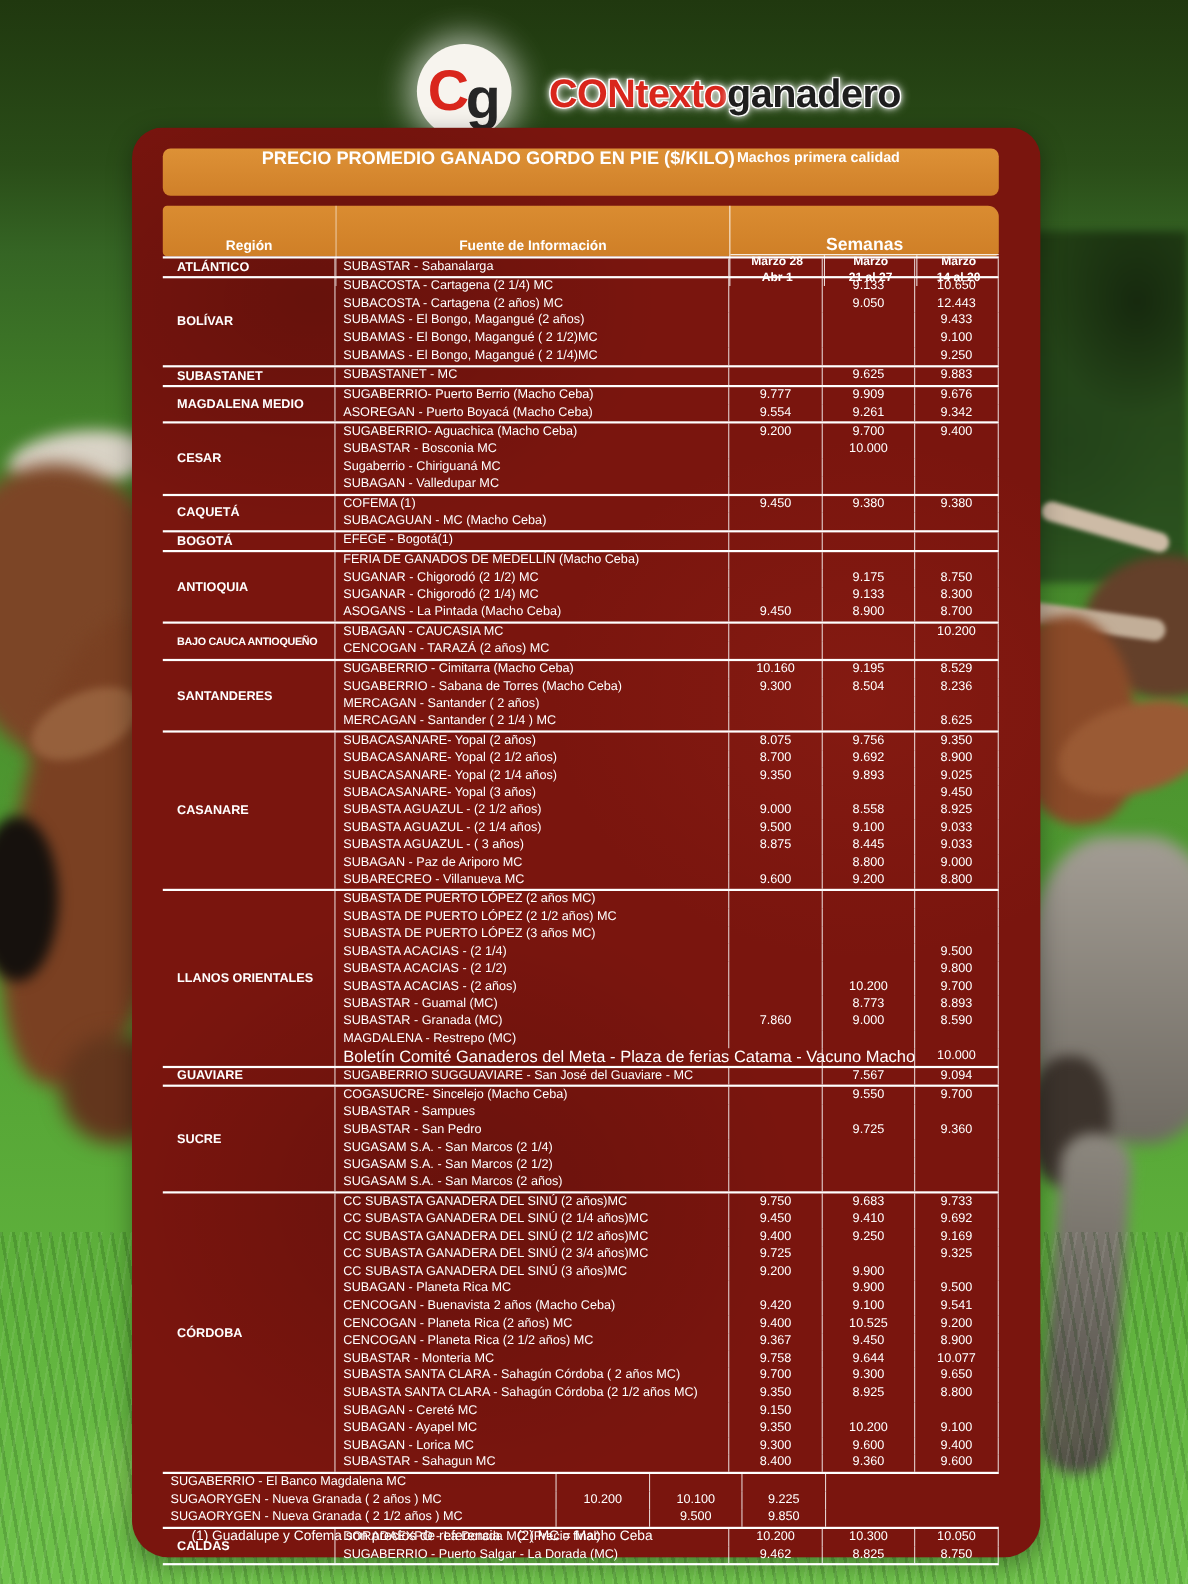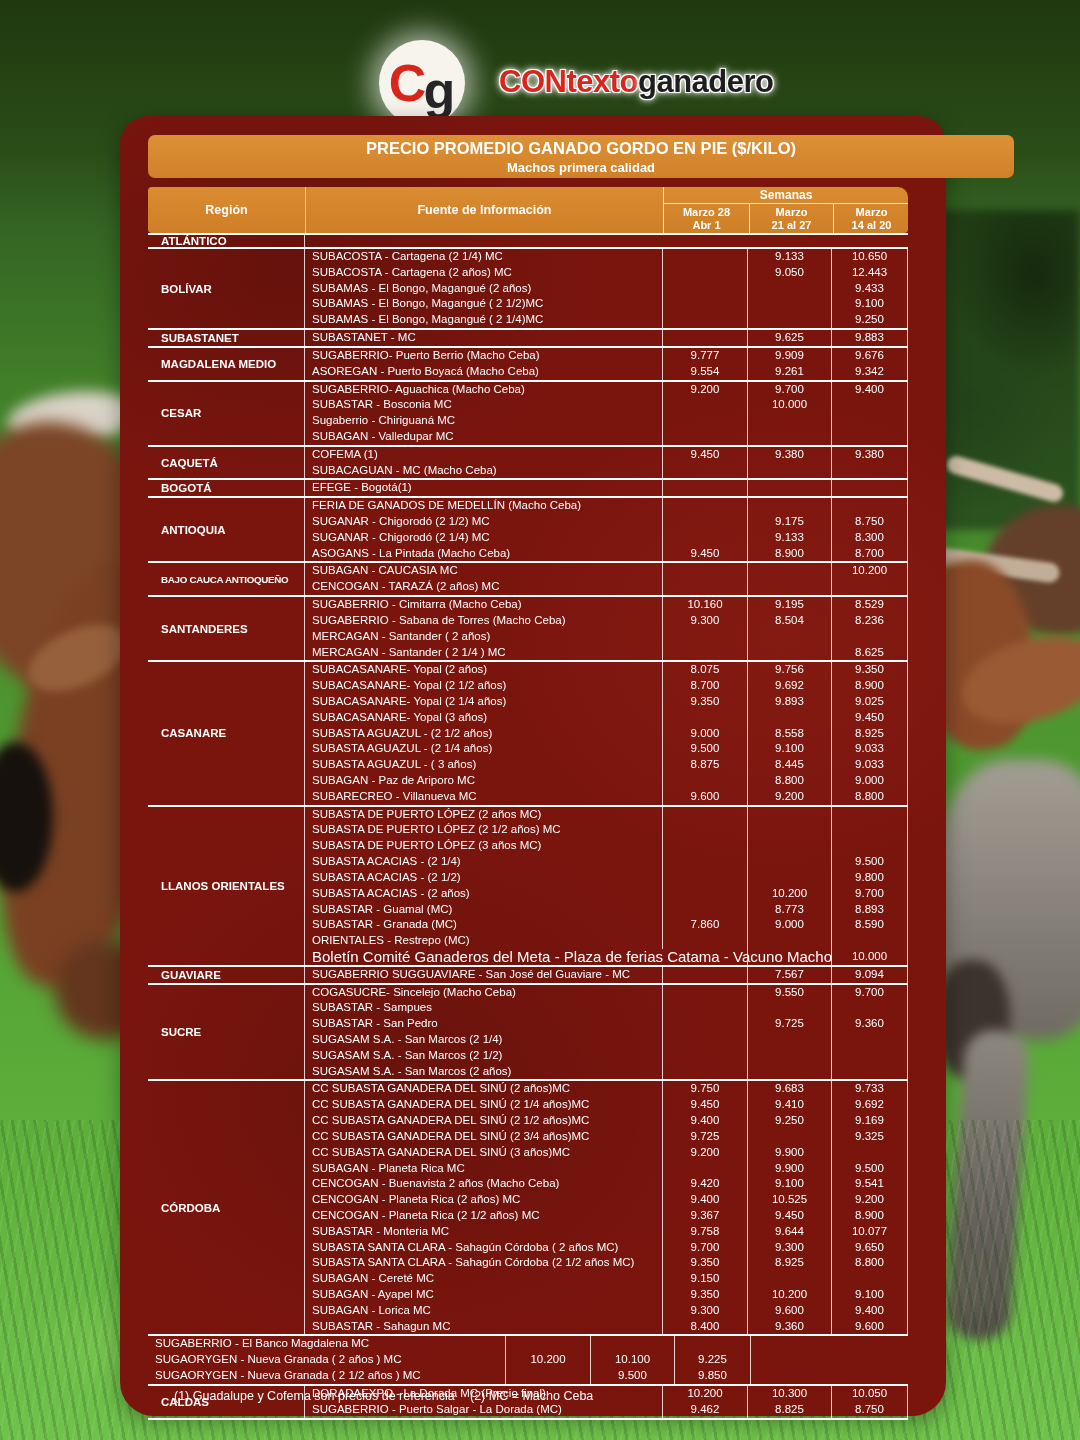--- a/index.html
+++ b/index.html
@@ -43,44 +43,44 @@
     background:repeating-linear-gradient(100deg,rgba(255,255,255,0.07) 0 2px,transparent 2px 9px),
       repeating-linear-gradient(80deg,rgba(15,55,8,0.18) 0 3px,transparent 3px 11px),
       radial-gradient(200px 90px at 15% 70%,rgba(190,230,120,.25) 0%,transparent 70%),
       radial-gradient(220px 100px at 80% 55%,rgba(190,230,120,.22) 0%,transparent 70%);}
   
   .logo-circle{position:absolute;left:379px;top:40px;width:86px;height:86px;border-radius:50%;
     background:#f7f4ee;box-shadow:0 0 28px 8px rgba(255,255,255,.6);
     display:flex;align-items:center;justify-content:center;}
   .logo-circle .mc{font-size:52px;font-weight:bold;color:#d9261c;line-height:1;}
   .logo-circle .mg{font-size:52px;font-weight:bold;color:#262626;line-height:1;margin-left:-3px;transform:translateY(7px);}
-  .wordmark{position:absolute;left:482px;top:64px;font-size:31px;font-weight:bold;letter-spacing:-.5px;white-space:nowrap;
+  .wordmark{position:absolute;left:482px;top:64px;font-size:36px;font-weight:bold;letter-spacing:-.5px;white-space:nowrap;
     text-shadow:0 0 3px #fff,0 0 6px #fff,0 0 10px #fff,1px 1px 0 #fff,-1px -1px 0 #fff,1px -1px 0 #fff,-1px 1px 0 #fff;padding-left:17px;}
   .wordmark .w-red{color:#d9261c;}
   .wordmark .w-dark{color:#1e1e1e;}
   
   .card{position:absolute;left:120px;top:116px;width:826px;height:1300px;border-radius:28px 28px 34px 34px;
     background:
       radial-gradient(420px 300px at 20% 12%,rgba(0,0,0,.16) 0%,transparent 75%),
       radial-gradient(380px 320px at 80% 40%,rgba(255,90,60,.08) 0%,transparent 75%),
       radial-gradient(420px 360px at 35% 75%,rgba(0,0,0,.14) 0%,transparent 75%),
       #7a150e;
     box-shadow:0 6px 22px rgba(0,0,0,.35);}
-  .title-bar{position:absolute;left:28px;top:19px;width:866px;height:43px;border-radius:7px;
+  .title-bar{position:absolute;left:28px;top:19px;width:760px;height:43px;border-radius:7px;
     background:linear-gradient(#dd9136,#d08029);color:#fff;text-align:center;
-    display:flex;flex-direction:column;justify-content:center;gap:2px;}
+    display:flex;flex-direction:row;justify-content:center;gap:2px;}
   .title-bar .t1{font-size:16.5px;font-weight:bold;}
   .title-bar .t2{font-size:13px;font-weight:bold;}
   .head-bar{position:absolute;left:28px;top:71px;width:760px;height:46px;border-radius:4px 10px 4px 4px;
     background:linear-gradient(#da8c31,#cf7f27);color:#fff;display:grid;grid-template-columns:157px 358px 245px;}
   .head-cell{display:flex;align-items:center;justify-content:center;font-weight:bold;font-size:12.5px;}
   .head-cell.src{border-left:1px solid rgba(255,255,255,.55);}
   .weeks{border-left:1px solid rgba(255,255,255,.85);display:flex;flex-direction:column;}
-  .weeks .sem{height:16px;line-height:16px;text-align:center;font-weight:bold;font-size:12px;
-    border-bottom:1px solid rgba(255,255,255,.85);}
+  .weeks .sem{height:16px;line-height:16px;text-align:center;font-weight:bold;font-size:16px;
+    border-bottom:1px solid rgba(255,255,255,.85);margin-top:28px;}
   .weeks .wk-row{flex:1;display:grid;grid-template-columns:85px 84px 76px;}
   .wk{display:flex;flex-direction:column;align-items:center;justify-content:flex-end;font-weight:bold;font-size:11px;line-height:1.25;}
   .wk + .wk{border-left:1px solid rgba(255,255,255,.85);}
   
   .tbody{position:absolute;left:28px;top:117px;width:760px;border-top:2px solid #fff;}
   .group{display:grid;grid-template-columns:157px 603px;border-bottom:2px solid #fff;}
   .region-cell{display:flex;align-items:center;padding-left:13px;color:#fff;font-weight:bold;font-size:11.5px;
     border-right:1px solid rgba(255,255,255,.8);letter-spacing:0;}
   .region-cell.condensed{font-size:9.8px;letter-spacing:-.3px;}
   .rows{display:block;}
@@ -157,20 +157,28 @@
             <span>Marzo</span>
             <span>14 al 20</span>
           </div>
         </div>
       </div>
     </div>
 
     <div class="tbody">
         <div class="group">
           <div class="region-cell">ATLÁNTICO</div>
+          <div class="rows">
+            <div class="row">
+              <div class="src-cell">SUBASTAR - Sabanalarga</div>
+              <div class="num-cell"></div>
+              <div class="num-cell"></div>
+              <div class="num-cell"></div>
+            </div>
+          </div>
         </div>
         <div class="group">
           <div class="region-cell">BOLÍVAR</div>
           <div class="rows">
             <div class="row">
               <div class="src-cell">SUBACOSTA - Cartagena (2 1/4) MC</div>
               <div class="num-cell"></div>
               <div class="num-cell">9.133</div>
               <div class="num-cell">10.650</div>
             </div>
@@ -464,21 +472,21 @@
               <div class="num-cell">8.773</div>
               <div class="num-cell">8.893</div>
             </div>
             <div class="row">
               <div class="src-cell">SUBASTAR - Granada (MC)</div>
               <div class="num-cell">7.860</div>
               <div class="num-cell">9.000</div>
               <div class="num-cell">8.590</div>
             </div>
             <div class="row">
-              <div class="src-cell">ORIENTALES - Restrepo (MC)</div>
+              <div class="src-cell">MAGDALENA - Restrepo (MC)</div>
               <div class="num-cell"></div>
               <div class="num-cell"></div>
               <div class="num-cell"></div>
             </div>
             <div class="row">
               <div class="src-cell long">Boletín Comité Ganaderos del Meta - Plaza de ferias Catama - Vacuno Macho</div>
               <div class="num-cell"></div>
               <div class="num-cell"></div>
               <div class="num-cell">10.000</div>
             </div>

